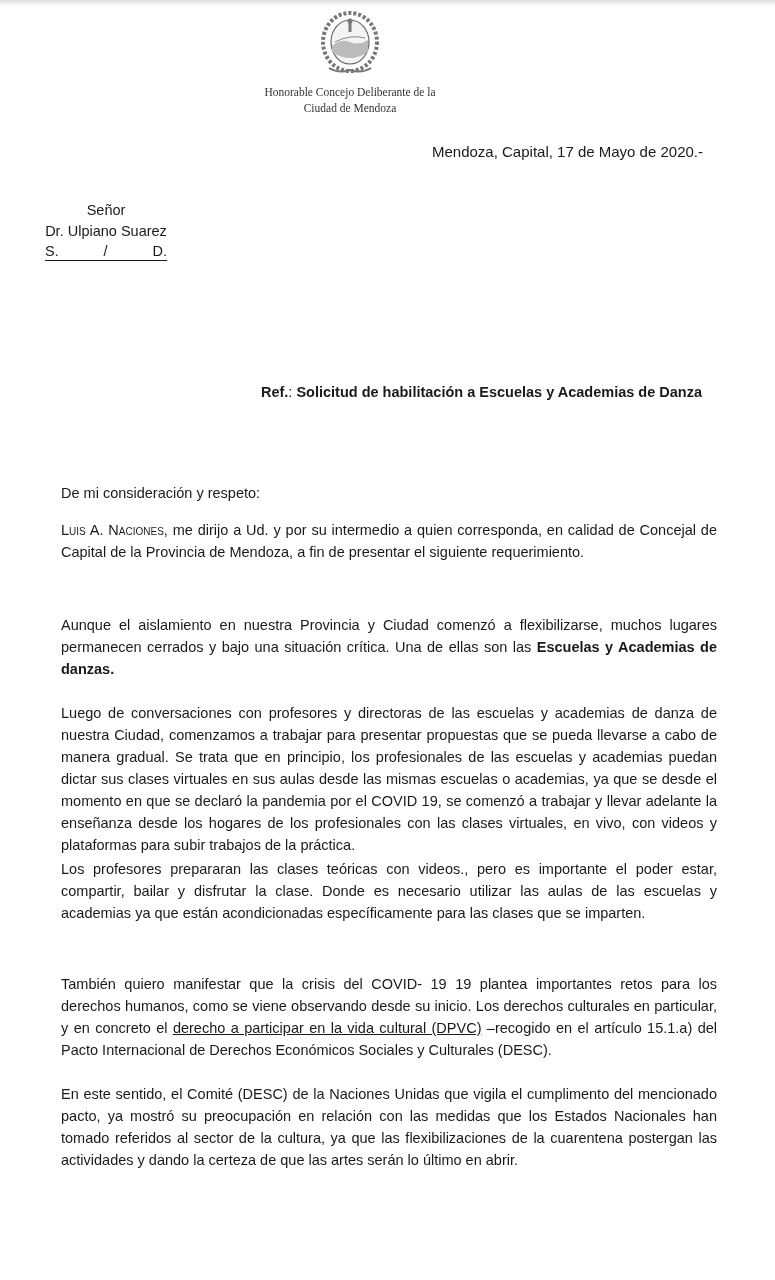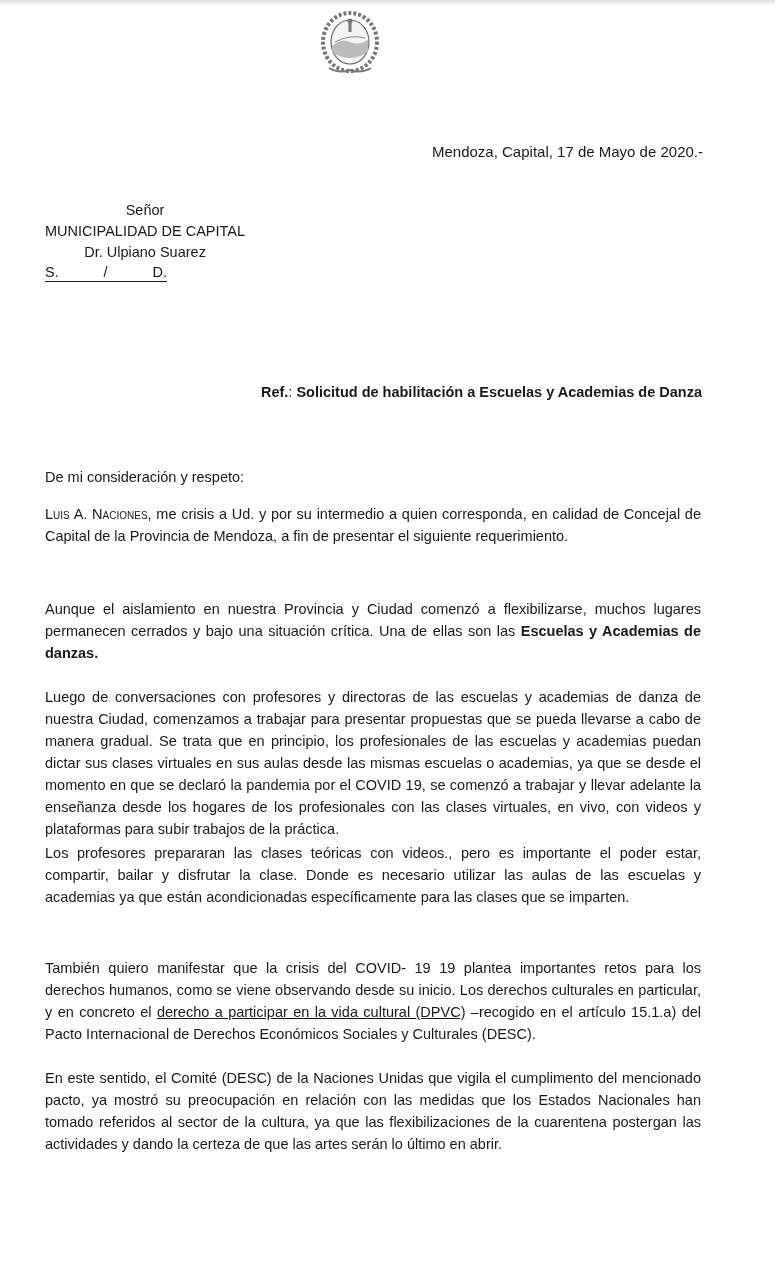--- a/index.html
+++ b/index.html
@@ -30,64 +30,67 @@
     font-size: 14.5px; line-height: 21px; text-align: center;
   }
   .sd { display: flex; width: 122px; justify-content: space-between; border-bottom: 1px solid #1a1a1a; line-height: 18px; }
   .ref {
     position: absolute; top: 384px; right: 73px;
     font-size: 14.5px; font-weight: bold;
   }
   .ref-text { }
   .body-text {
     position: absolute; left: 45px; width: 656px;
-    font-size: 14.5px; line-height: 22px; text-align: justify; margin: 0;
+    font-size: 14.5px; line-height: 22px; text-align: justify; margin: 16px;
   }
   .smallcaps { font-variant: small-caps; }
   b { font-weight: bold; }
   u { text-decoration: underline; }
 </style>
 </head>
 <body>
 
 <div class="top-shade"></div>
 
 <div class="header">
   <svg class="seal" width="70" height="72" viewBox="0 0 70 72">
     <ellipse cx="35" cy="34" rx="27" ry="29" fill="none" stroke="#777" stroke-width="4" stroke-dasharray="3 2"></ellipse>
     <ellipse cx="35" cy="34" rx="19" ry="22" fill="#f4f4f4" stroke="#666" stroke-width="1.2"></ellipse>
     <path d="M17 38 Q26 30 35 34 Q44 38 53 32 L53 44 Q35 56 17 44 Z" fill="#bbb"></path>
     <path d="M20 34 Q35 26 50 30" stroke="#888" fill="none" stroke-width="1"></path>
     <rect x="33.5" y="14" width="3" height="10" fill="#777"></rect>
     <circle cx="35" cy="13" r="2.5" fill="#777"></circle>
     <path d="M14 60 Q24 66 35 62 Q46 66 56 60" stroke="#777" fill="none" stroke-width="2"></path>
   </svg>
+  <div class="institution">
+    <div>Honorable Concejo Deliberante de la</div>
+    <div>Ciudad de Mendoza</div>
+  </div>
 </div>
 
 <div class="date">Mendoza, Capital, 17 de Mayo de 2020.-</div>
 
 <div class="recipient">
   <div>Señor</div>
-  <div>MUNICIPALIDAD DE CAPITAL</div>
   <div>Dr. Ulpiano Suarez</div>
   <div class="sd">
     <span>S.</span>
     <span>/</span>
     <span>D.</span>
   </div>
 </div>
 
 <div class="ref">
   <span>Ref.</span><span style="font-weight:normal">:</span>
   <span class="ref-text">Solicitud de habilitación a Escuelas y Academias de Danza</span>
 </div>
 
 <p class="body-text" style="top:466px">De mi consideración y respeto:</p>
 
-<p class="body-text" style="top:503px"><span class="smallcaps">Luis A. Naciones</span><span>, me crisis a Ud. y por su intermedio a quien corresponda, en calidad de Concejal de Capital de la Provincia de Mendoza, a fin de presentar el siguiente requerimiento.</span></p>
+<p class="body-text" style="top:503px"><span class="smallcaps">Luis A. Naciones</span><span>, me dirijo a Ud. y por su intermedio a quien corresponda, en calidad de Concejal de Capital de la Provincia de Mendoza, a fin de presentar el siguiente requerimiento.</span></p>
 
 <p class="body-text" style="top:598px"><span>Aunque el aislamiento en nuestra Provincia y Ciudad comenzó a flexibilizarse, muchos lugares permanecen cerrados y bajo una situación crítica. Una de ellas son las </span><b>Escuelas y Academias de danzas.</b></p>
 
 <p class="body-text" style="top:686px">Luego de conversaciones con profesores y directoras de las escuelas y academias de danza de nuestra Ciudad, comenzamos a trabajar para  presentar propuestas que se pueda llevarse a cabo de manera gradual. Se trata que en principio, los profesionales de las escuelas y academias puedan dictar sus clases virtuales en sus aulas desde las mismas escuelas o academias, ya que se desde el momento en que se declaró la pandemia por el COVID 19, se comenzó a trabajar y  llevar adelante la enseñanza desde los hogares de los profesionales  con las clases virtuales, en vivo, con videos y plataformas para subir trabajos de la práctica.</p>
 
 <p class="body-text" style="top:842px">Los profesores prepararan las clases teóricas con videos., pero es importante el poder estar, compartir, bailar y disfrutar la clase. Donde es necesario utilizar las aulas de las escuelas y academias ya que están acondicionadas específicamente para las clases que se imparten.</p>
 
 <p class="body-text" style="top:957px"><span>También quiero manifestar que la crisis del COVID- 19 19 plantea importantes retos para los derechos humanos, como se viene observando desde su inicio. Los derechos culturales en particular, y en concreto el </span><u>derecho a participar en la vida cultural (DPVC)</u><span> –recogido en el artículo 15.1.a) del Pacto Internacional de Derechos Económicos Sociales y Culturales (DESC).</span></p>
 
 <p class="body-text" style="top:1067px">En este sentido, el Comité (DESC) de la Naciones Unidas que vigila el cumplimento del mencionado pacto, ya mostró su preocupación en relación con las medidas que los Estados Nacionales han tomado referidos al sector de la cultura, ya que  las flexibilizaciones de la cuarentena  postergan las actividades y dando la certeza de que las artes serán lo último en abrir.</p>

